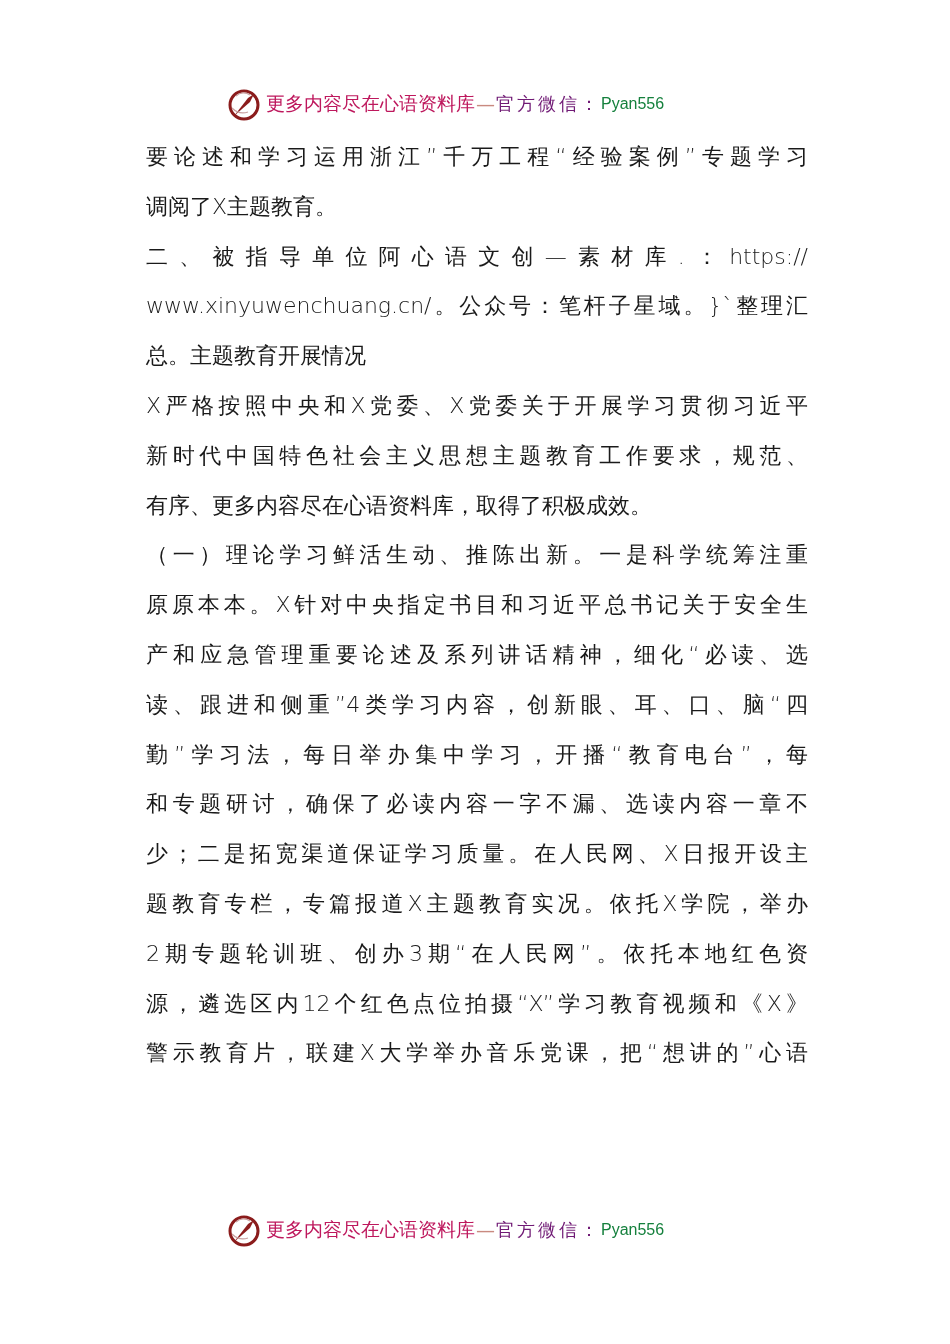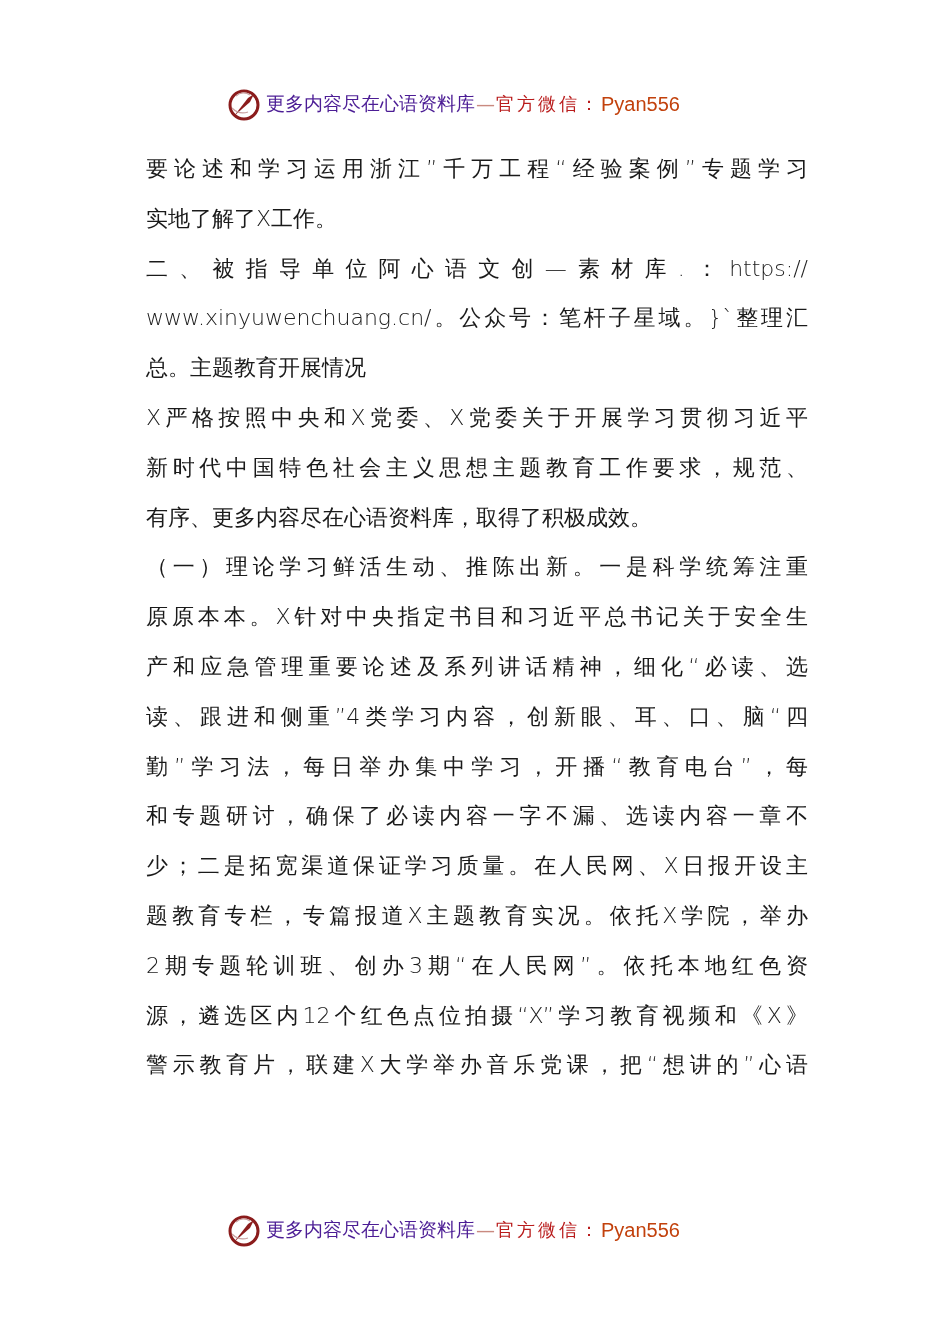--- a/index.html
+++ b/index.html
@@ -24,48 +24,48 @@
     }
     .banner.top { top: 84px; }
     .banner.bottom { top: 1210px; }
     .logo {
       width: 36px;
       height: 36px;
       margin-right: 4px;
       flex: 0 0 auto;
     }
     .banner-main {
-      color: #4c1d95;
+      color: #be185d;
       font-family: "DejaVu Serif", serif;
       font-size: 19px;
       letter-spacing: 0px;
       white-space: nowrap;
     }
     .banner-dash {
       color: #c98a80;
       font-size: 19px;
       margin: 0 1px;
     }
     .banner-label {
-      color: #b91c1c;
+      color: #701a75;
       font-family: "DejaVu Serif", serif;
       font-size: 18px;
       letter-spacing: 3px;
       white-space: nowrap;
     }
     .banner-id {
-      color: #c2410c;
+      color: #15803d;
       font-family: "Liberation Sans", sans-serif;
-      font-size: 20px;
+      font-size: 16px;
       white-space: nowrap;
     }
     .content {
       position: absolute;
       left: 146px;
-      top: 144px;
+      top: 132px;
       width: 662px;
     }
     .line {
       height: 49.8px;
       line-height: 49.8px;
       font-size: 22px;
       color: #1a1a1a;
       white-space: nowrap;
       text-align: justify;
       text-align-last: justify;
@@ -88,21 +88,21 @@
     <path d="M6 22 C10 26, 16 28, 22 26" fill="none" stroke="#c9a0a0" stroke-width="1.2"></path>
   </svg>
   <span class="banner-main">更多内容尽在心语资料库</span>
   <span class="banner-dash">—</span>
   <span class="banner-label">官方微信：</span>
   <span class="banner-id">Pyan556</span>
 </div>
 
 <div class="content">
   <div class="line">要论述和学习运用浙江”千万工程“经验案例”专题学习</div>
-  <div class="line last">实地了解了X工作。</div>
+  <div class="line last">调阅了X主题教育。</div>
   <div class="line">二、被指导单位阿心语文创—素材库.：https://</div>
   <div class="line">www.xinyuwenchuang.cn/。公众号：笔杆子星域。}`整理汇</div>
   <div class="line last">总。主题教育开展情况</div>
   <div class="line">X严格按照中央和X党委、X党委关于开展学习贯彻习近平</div>
   <div class="line">新时代中国特色社会主义思想主题教育工作要求，规范、</div>
   <div class="line last">有序、更多内容尽在心语资料库，取得了积极成效。</div>
   <div class="line">（一）理论学习鲜活生动、推陈出新。一是科学统筹注重</div>
   <div class="line">原原本本。X针对中央指定书目和习近平总书记关于安全生</div>
   <div class="line">产和应急管理重要论述及系列讲话精神，细化“必读、选</div>
   <div class="line">读、跟进和侧重”4类学习内容，创新眼、耳、口、脑“四</div>

